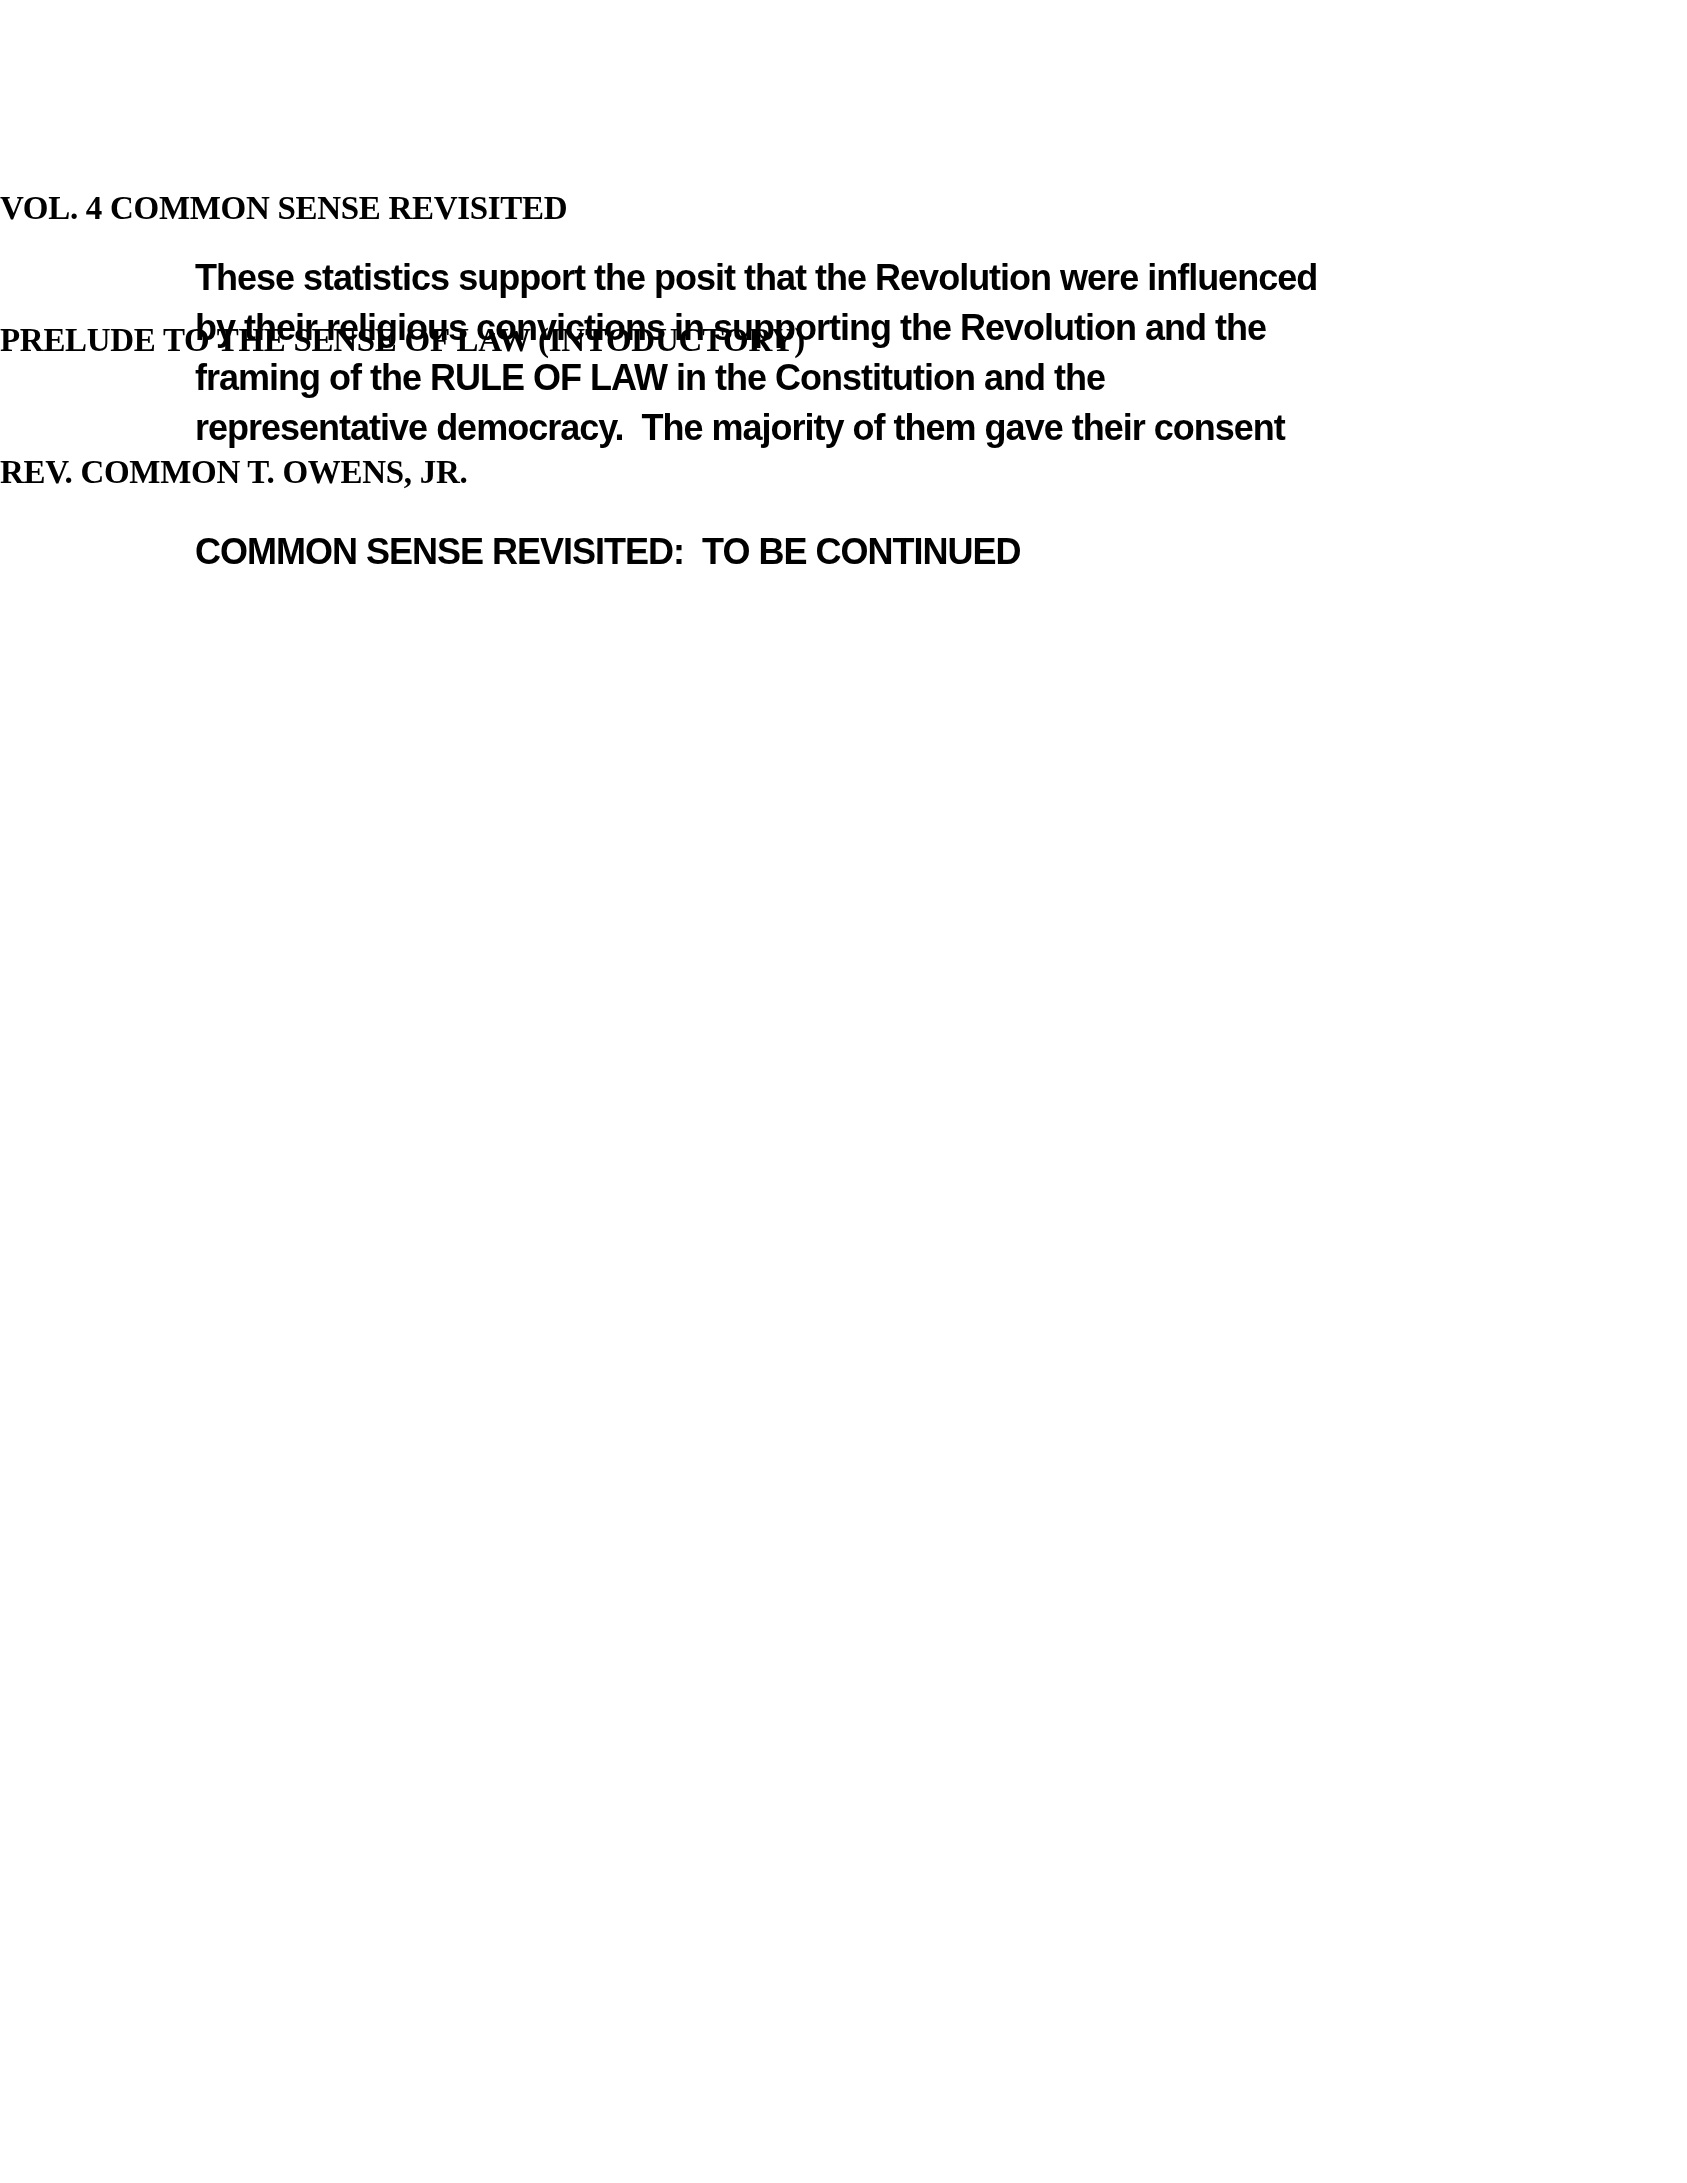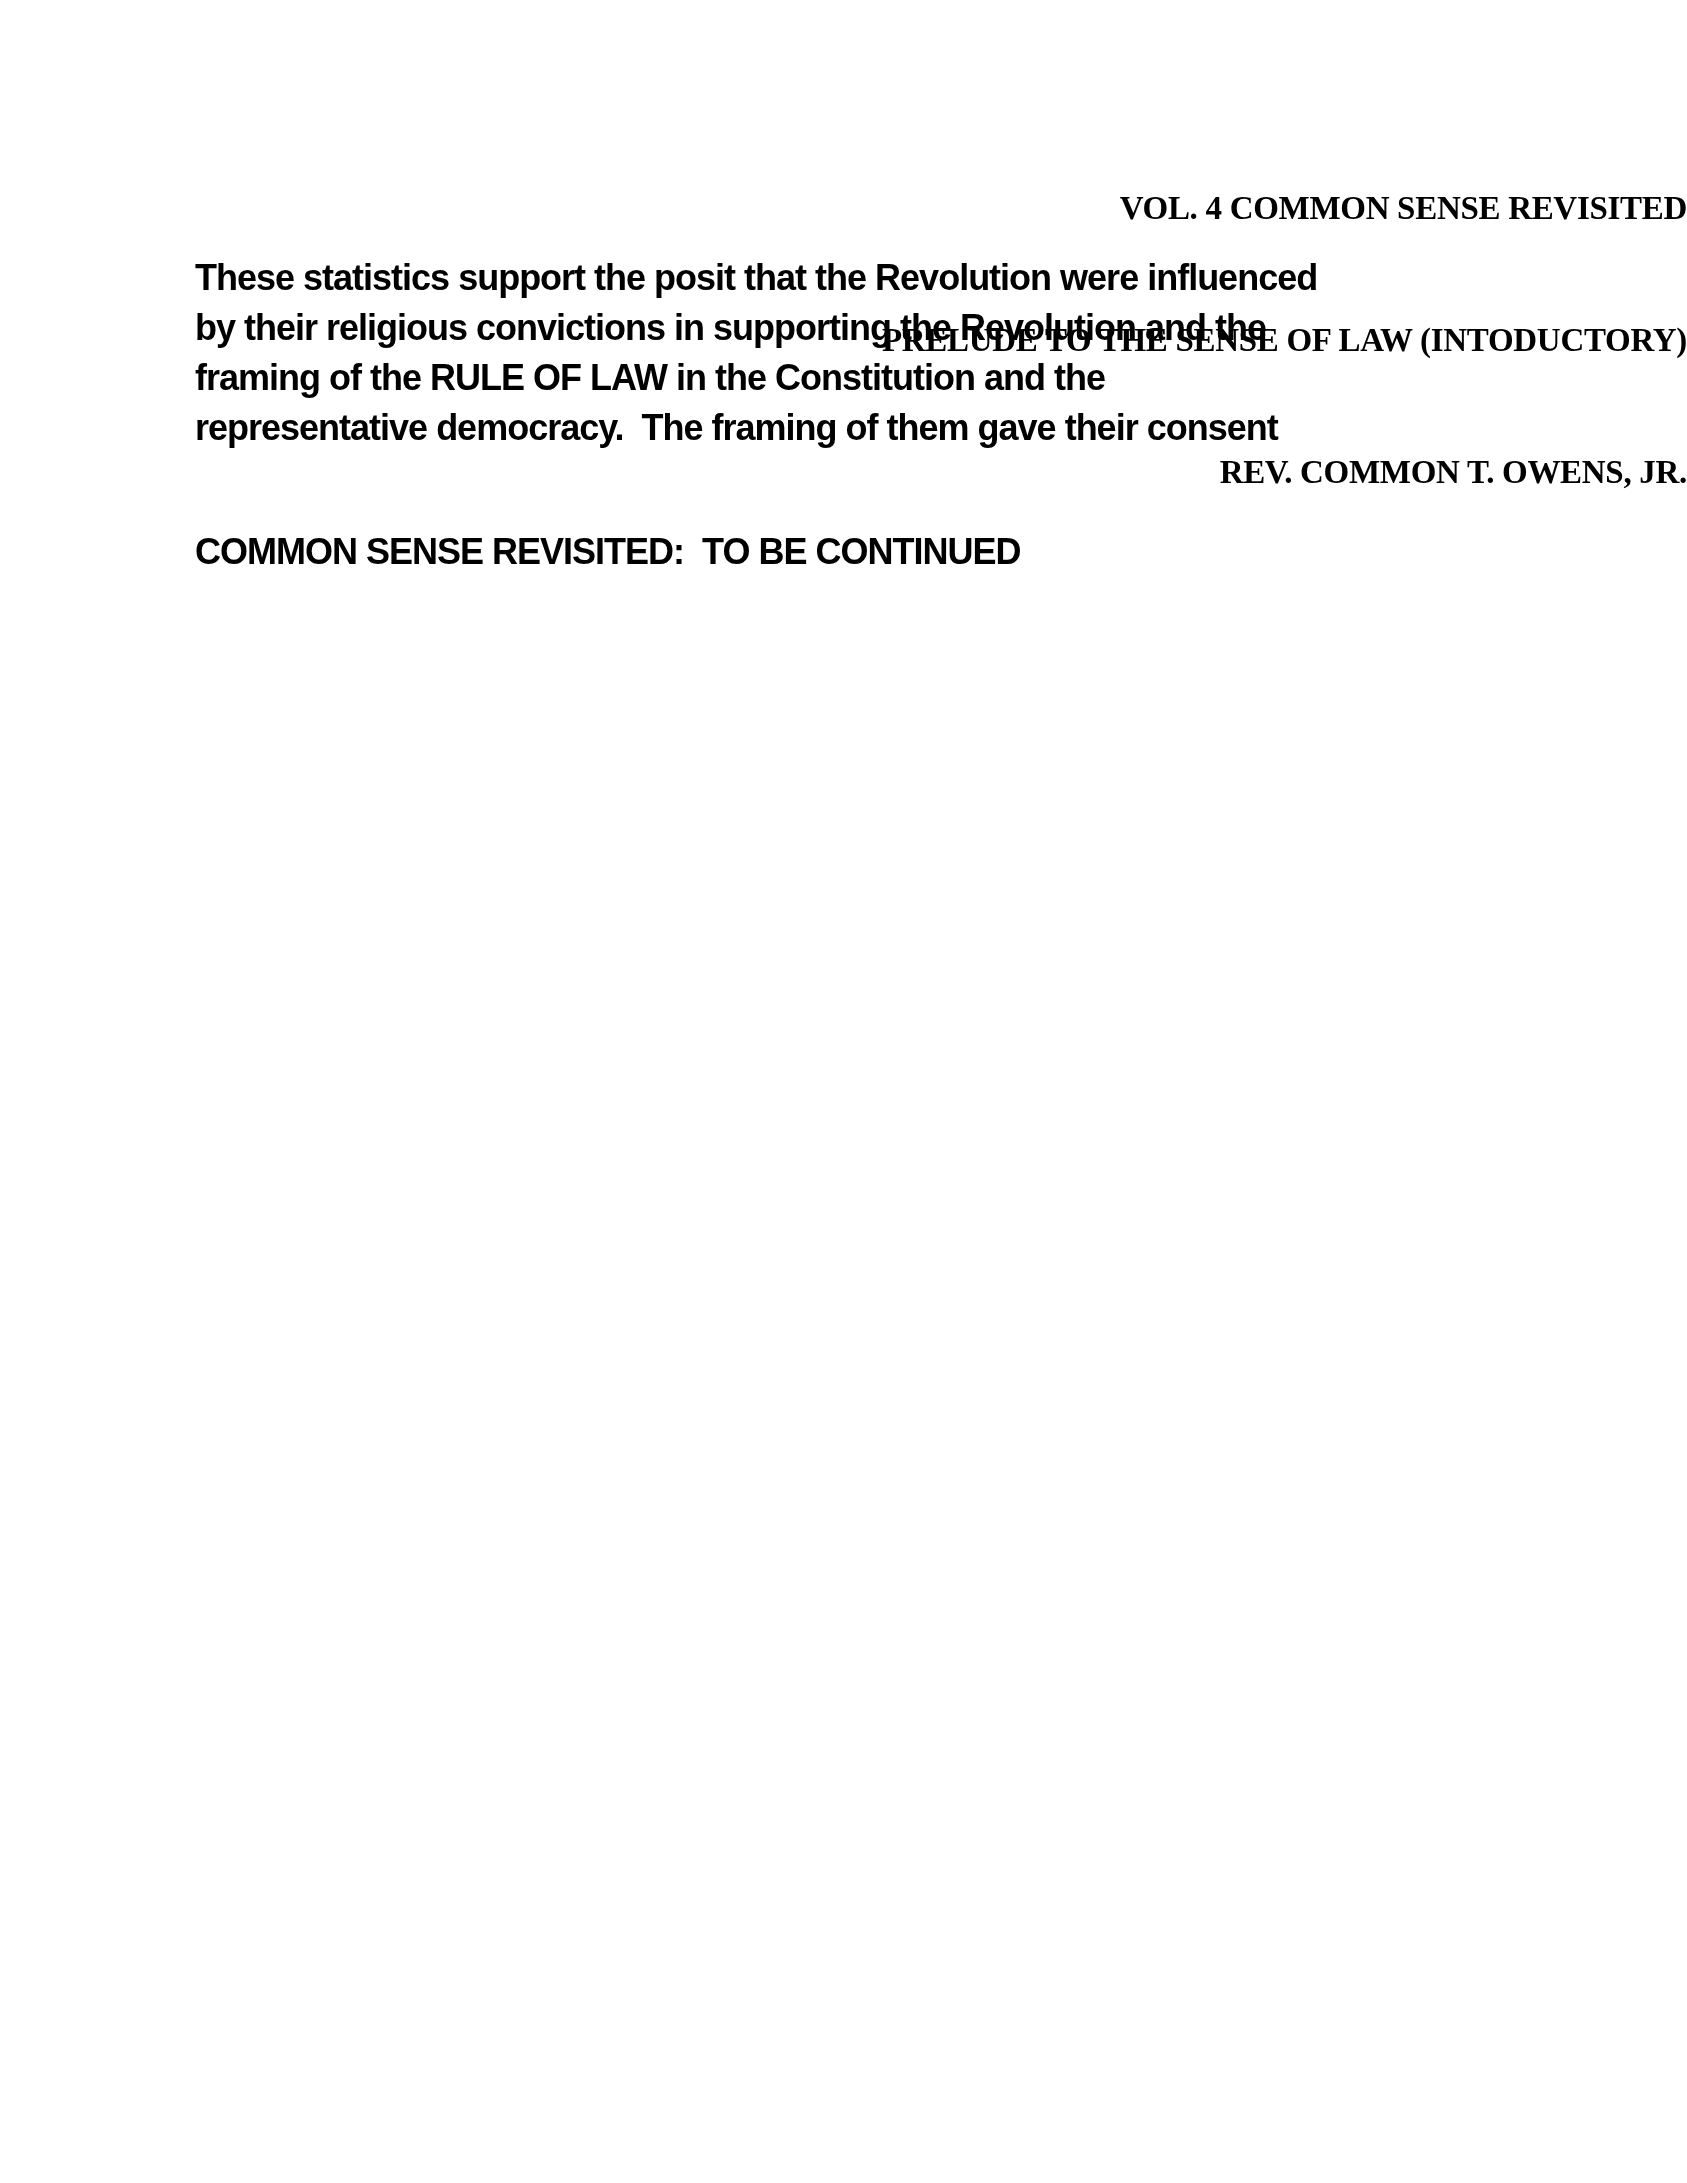--- a/index.html
+++ b/index.html
@@ -13,28 +13,27 @@
     height: 2183px;
     background: #ffffff;
     color: #000000;
     overflow: hidden;
   }
   .doc-header {
     position: absolute;
     top: 98px;
     left: 0;
     right: 0;
-    text-align: right;
+    text-align: left;
     font-family: "Liberation Serif", serif;
     font-weight: bold;
     font-size: 33px;
     line-height: 44px;
     letter-spacing: -0.3px;
     white-space: pre;
-    margin-left: 16px;
   }
   .doc-body {
     position: absolute;
     top: 253px;
     left: 195px;
     width: 1310px;
     font-family: "Liberation Sans", sans-serif;
     font-weight: bold;
     font-size: 36px;
     line-height: 50px;
@@ -65,19 +64,19 @@
   <div class="doc-header">
     <div class="line">VOL. 4 COMMON SENSE REVISITED</div>
     <div class="line">PRELUDE TO THE SENSE OF LAW (INTODUCTORY)</div>
     <div class="line">REV. COMMON T. OWENS, JR.</div>
   </div>
 
   <div class="doc-body">
     <div class="line">These statistics support the posit that the Revolution were influenced</div>
     <div class="line">by their religious convictions in supporting the Revolution and the</div>
     <div class="line">framing of the RULE OF LAW in the Constitution and the</div>
-    <div class="line">representative democracy.  The framing of them gave their consent</div>
+    <div class="line">representative democracy.  The majority of them gave their consent</div>
   </div>
 
   <div class="continued-line">COMMON SENSE REVISITED:  TO BE CONTINUED</div>
 
 </div>
 
 
 </body></html>

